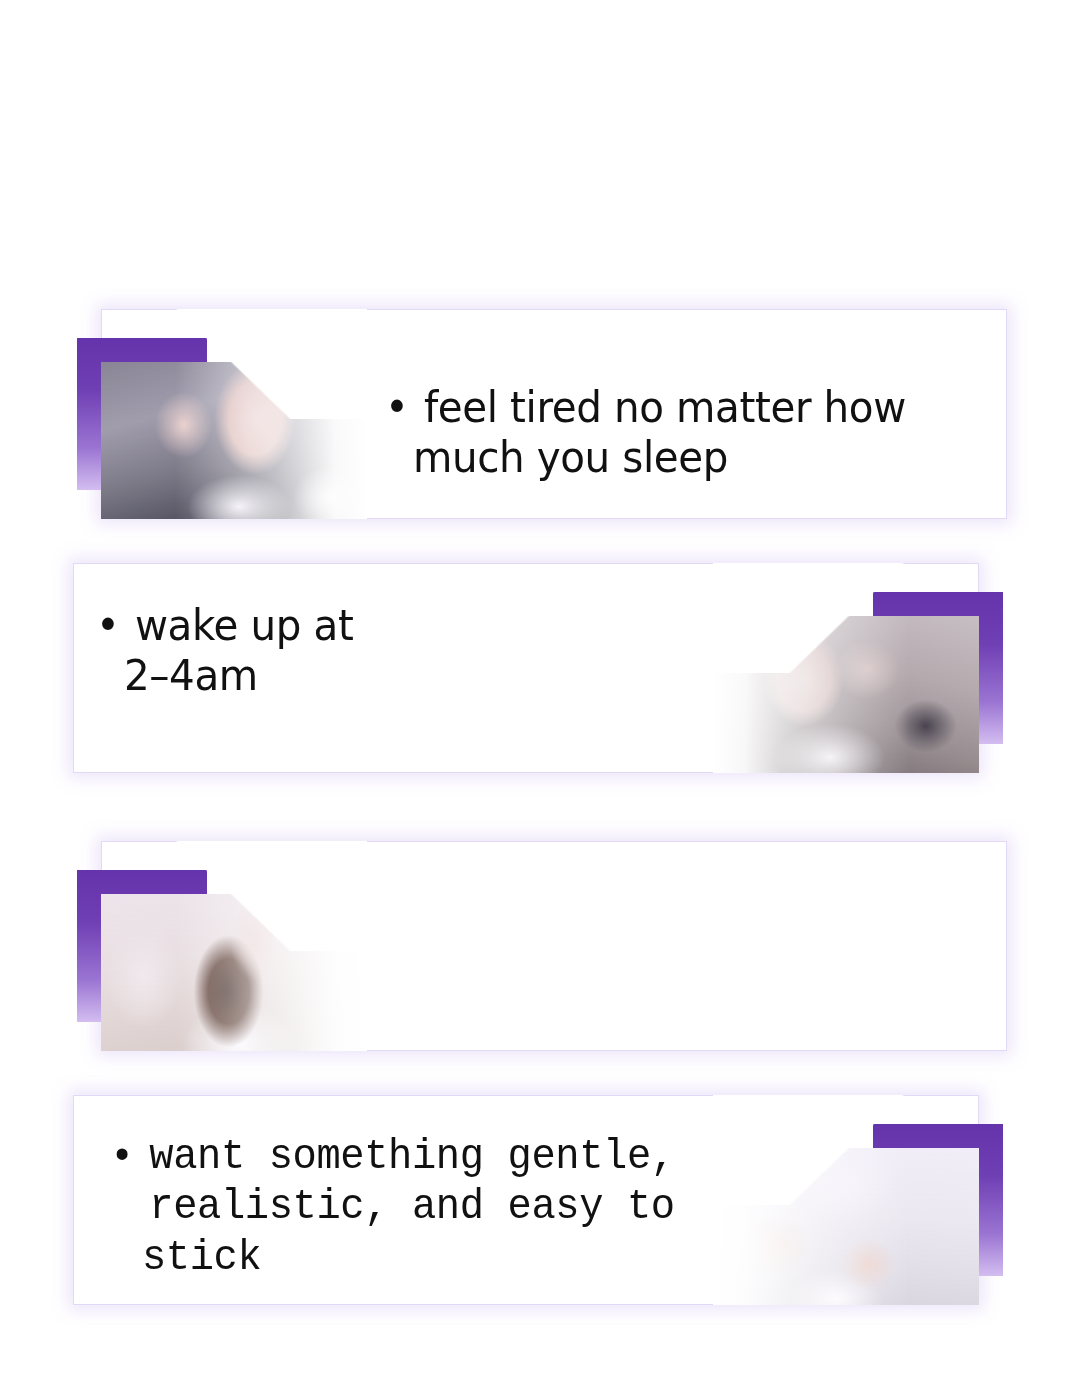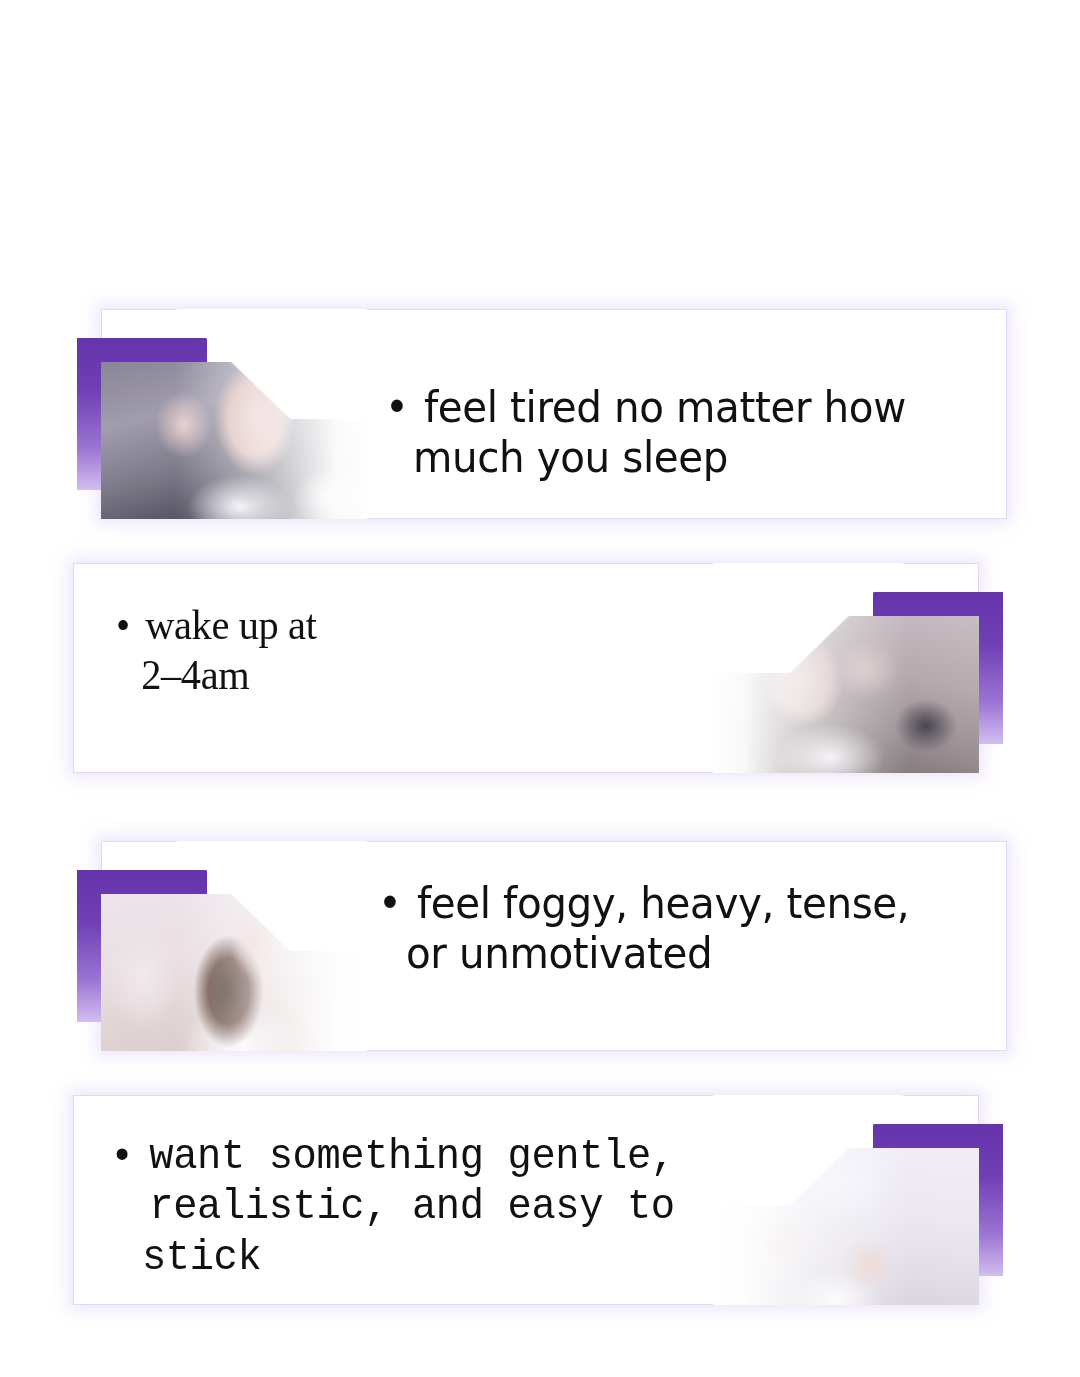--- a/index.html
+++ b/index.html
@@ -319,21 +319,21 @@
       linear-gradient(185deg, #fafafb 0%, #f2f1f3 42%, #e7e5e9 72%, #d9d7dd 100%);
   }
   #clip4 {
     position: absolute; z-index: 4; left: 713px; top: 1095px;
     width: 266px; height: 110px;
     background: linear-gradient(-44deg, rgba(255,255,255,0) 49.4%, #ffffff 50.2%);
   }
 
   
   #text1 { left: 385px; top: 345px; width: 610px; margin-top: 37px; }
-  #text2 { left: 116px; top: 600px; width: 470px; font-family: Liberation Serif, serif; }
+  #text2 { left: 96px; top: 600px; width: 470px; }
   #text3 { left: 378px; top: 878px; width: 610px; }
   #text4 { left: 110px; top: 1132px; width: 680px; font-family: Liberation Mono, monospace; }
 </style>
 </head>
 <body>
 
 <div class="page">
 
 
   <div class="cards">
@@ -365,24 +365,20 @@
     </div>
 
     <div class="accent" id="accent3"></div>
     <div class="card" id="card3"></div>
     <div class="photo" id="photo3">
       <div class="photo-inner"></div>
       <div class="tint"></div>
       <div class="fade-r"></div>
     </div>
     <div id="clip3"></div>
-    <div class="card-text" id="text3">
-      <span class="bullet-line"><span class="dot">•</span><span>feel foggy, heavy, tense,</span></span>
-      <span class="bullet-line"><span class="dot">&nbsp;</span><span>or unmotivated</span></span>
-    </div>
 
     <div class="accent" id="accent4"></div>
     <div class="card" id="card4"></div>
     <div class="photo" id="photo4">
       <div class="photo-inner"></div>
       <div class="tint"></div>
       <div class="fade-l"></div>
     </div>
     <div id="clip4"></div>
     <div class="card-text" id="text4">

